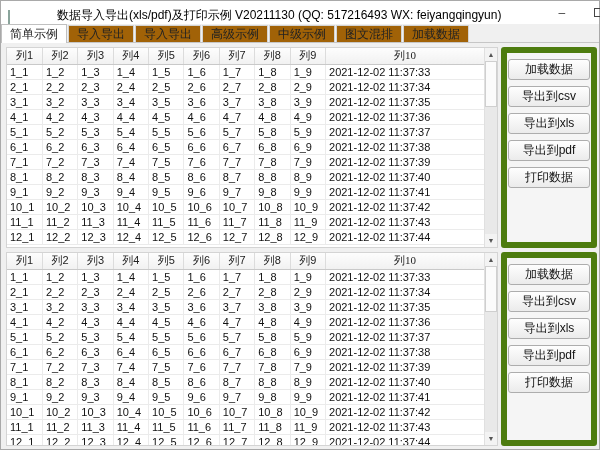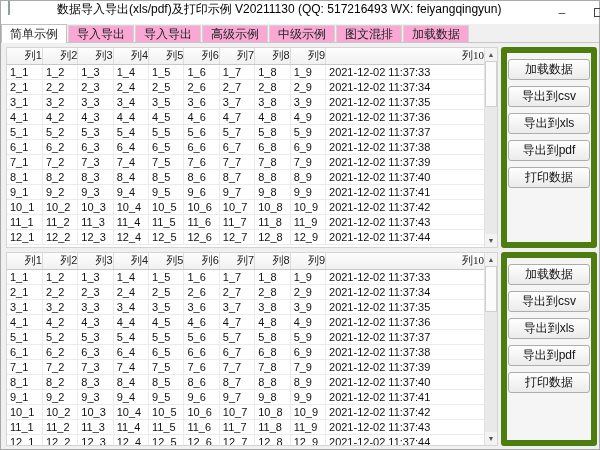--- a/index.html
+++ b/index.html
@@ -1,44 +1,44 @@
 <!DOCTYPE html>
 <html><head>
 <meta charset="utf-8">
 <style>
   * { margin:0; padding:0; box-sizing:border-box; }
   html,body { width:600px; height:450px; }
   body { font-family:"Liberation Sans", sans-serif; background:#f0f0f0; position:relative; overflow:hidden; }
   .window { position:absolute; inset:0; border:1px solid #a9a9a9; background:#f0f0f0; }
 
   
-  .titlebar { height:23px; background:#ffffff; display:flex; align-items:flex-start;gap:42px; }
+  .titlebar { height:23px; background:#ffffff; display:flex; align-items:flex-end;gap:42px; }
   .app-icon { width:14px; height:14px; margin:0 5px 0 7px;
               background:linear-gradient(90deg,#2f7060 68%,#ccd6d1 68%); border:1px solid #8aa49b; }
   .title { font-size:12px; color:#000; white-space:nowrap; }
   .win-controls { margin-left:auto; display:flex; height:100%; }
   .win-btn { width:37px; height:100%; display:flex; align-items:center; justify-content:center;
              font-size:12px; color:#444; cursor:default; }
   .max-box { width:9px; height:9px; border:1px solid #444; display:inline-block; }
 
   
   .tabbar { position:absolute; top:23px; left:0; right:0; height:19px; background:#f0f0f0;
             display:flex; align-items:flex-end; border-bottom:1px solid #c6c6c6; }
   .tab { height:17px; line-height:16px; padding:0 8px; font-size:12px; color:#222;
-         background:#f9a8d4; border:1px solid #d4d4d4; border-bottom:none; margin-right:1px;
+         background:#a16207; border:1px solid #d4d4d4; border-bottom:none; margin-right:1px;
          white-space:nowrap; }
   .tab.active { background:#ffffff; border-color:#c0c0c0; height:19px; line-height:18px;
                 margin-bottom:-1px; position:relative; z-index:2; }
 
   
   .tframe { position:absolute; background:#ffffff; border:1px solid #d4d4d4; overflow:hidden; }
   #tframe-top    { left:5px; top:46px;  width:492px; height:201px; }
   #tframe-bottom { left:5px; top:251px; width:492px; height:194px; }
   .data-table { border-collapse:collapse; table-layout:fixed; width:477px; font-size:11px; }
-  .data-table th { height:16px; font-weight:normal; font-size:11px; color:#222; text-align:right;
+  .data-table th { height:16px; font-weight:normal; font-size:11px; color:#222; text-align:center;
                    background:linear-gradient(#fdfdfd,#f1f1f1);
                    border-right:1px solid #dcdcdc; border-bottom:1px solid #c9c9c9;
                    overflow:hidden; white-space:nowrap; }
   .data-table th:last-child { border-right:none;font-family:Liberation Serif, serif; }
   .data-table td { height:15px; padding-left:3px; color:#111;
                    border-right:1px solid #ebebeb; border-bottom:1px solid #ebebeb;
                    overflow:hidden; white-space:nowrap; }
   .data-table td:last-child { border-right:none;margin-left:48px; }
 
   

